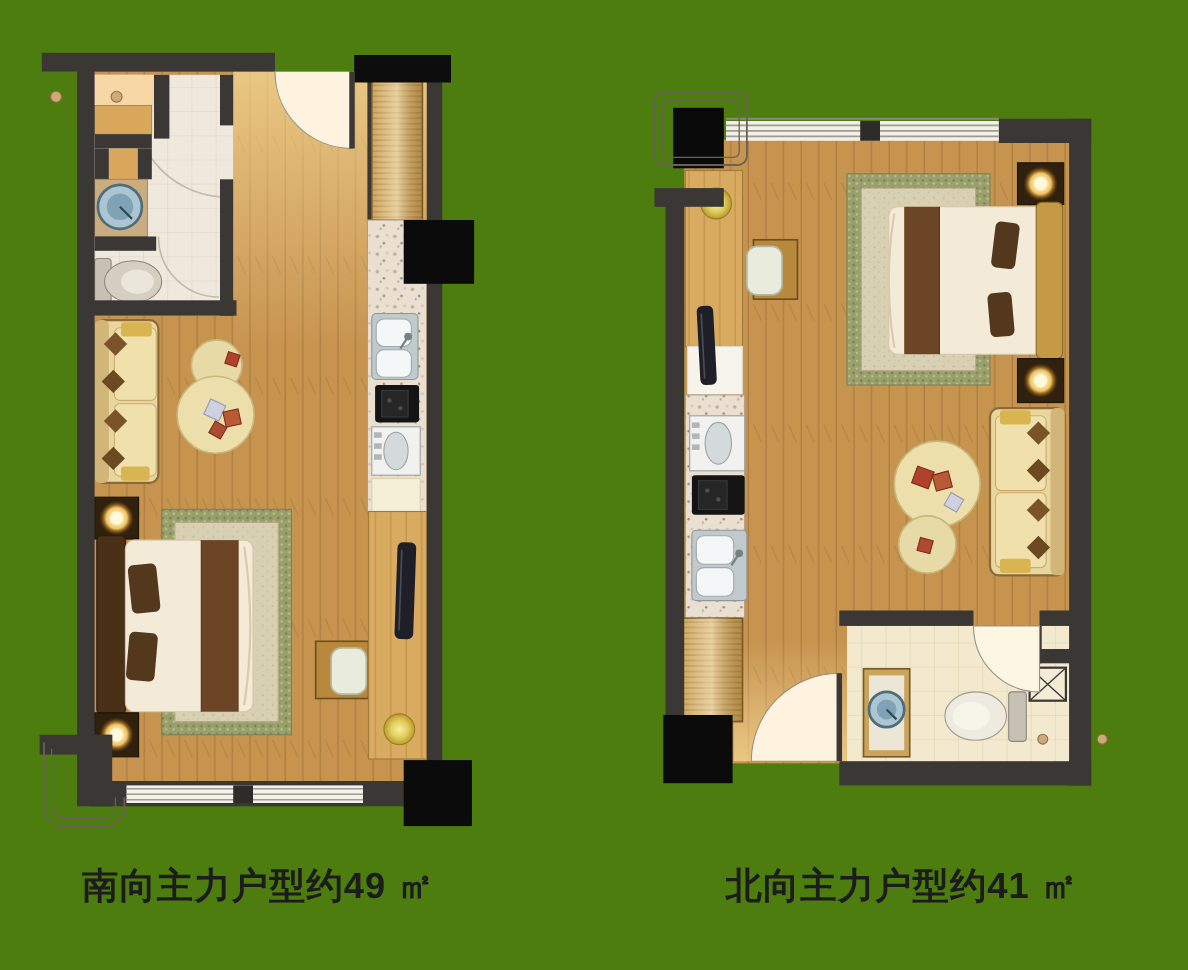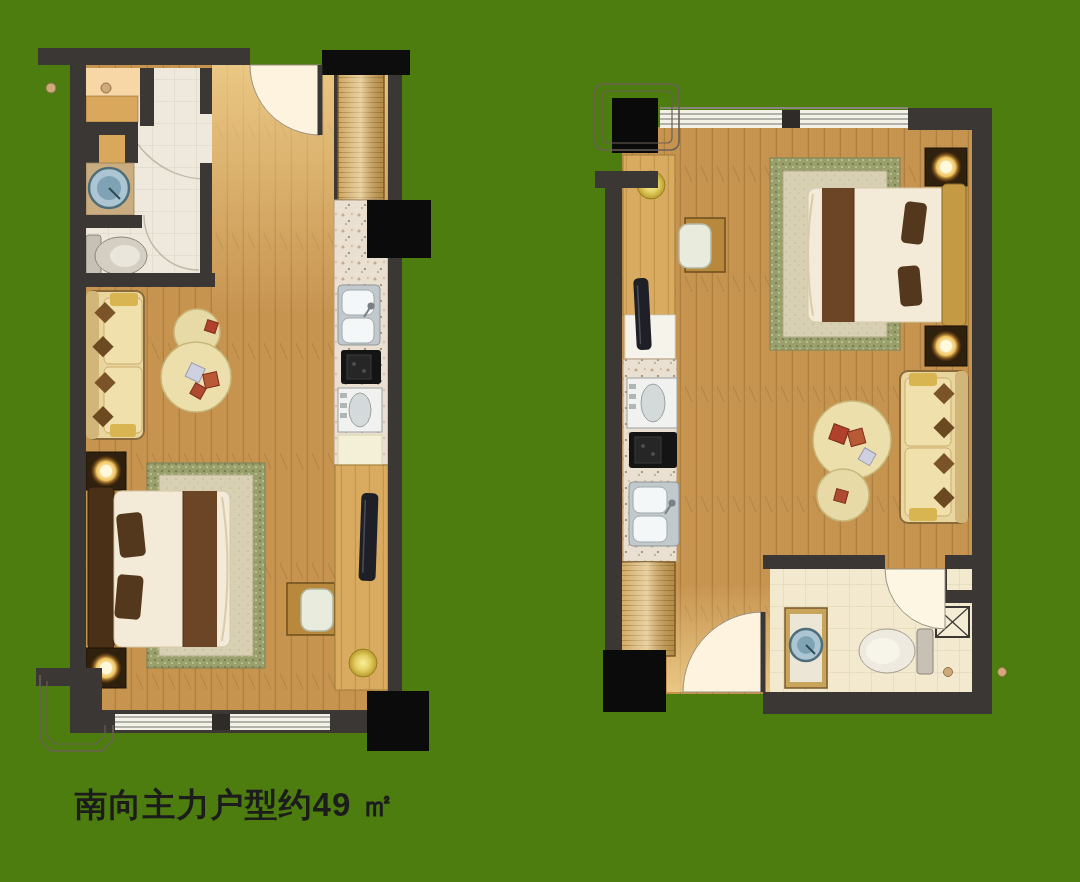--- a/index.html
+++ b/index.html
@@ -452,13 +452,14 @@
     </g>
 
     <g>
       <circle cx="363" cy="594" r="4.5" fill="#cfa977" stroke="#8d6f4c"></circle>
       <circle cx="417" cy="594" r="4.5" fill="#cfa977" stroke="#8d6f4c"></circle>
     </g>
   </svg>
   </figure>
 
   <div class="caption" id="cap-south">南向主力户型约49 ㎡</div>
+  <div class="caption" id="cap-north">北向主力户型约41 ㎡</div>
 </div>
 
 </body></html>

